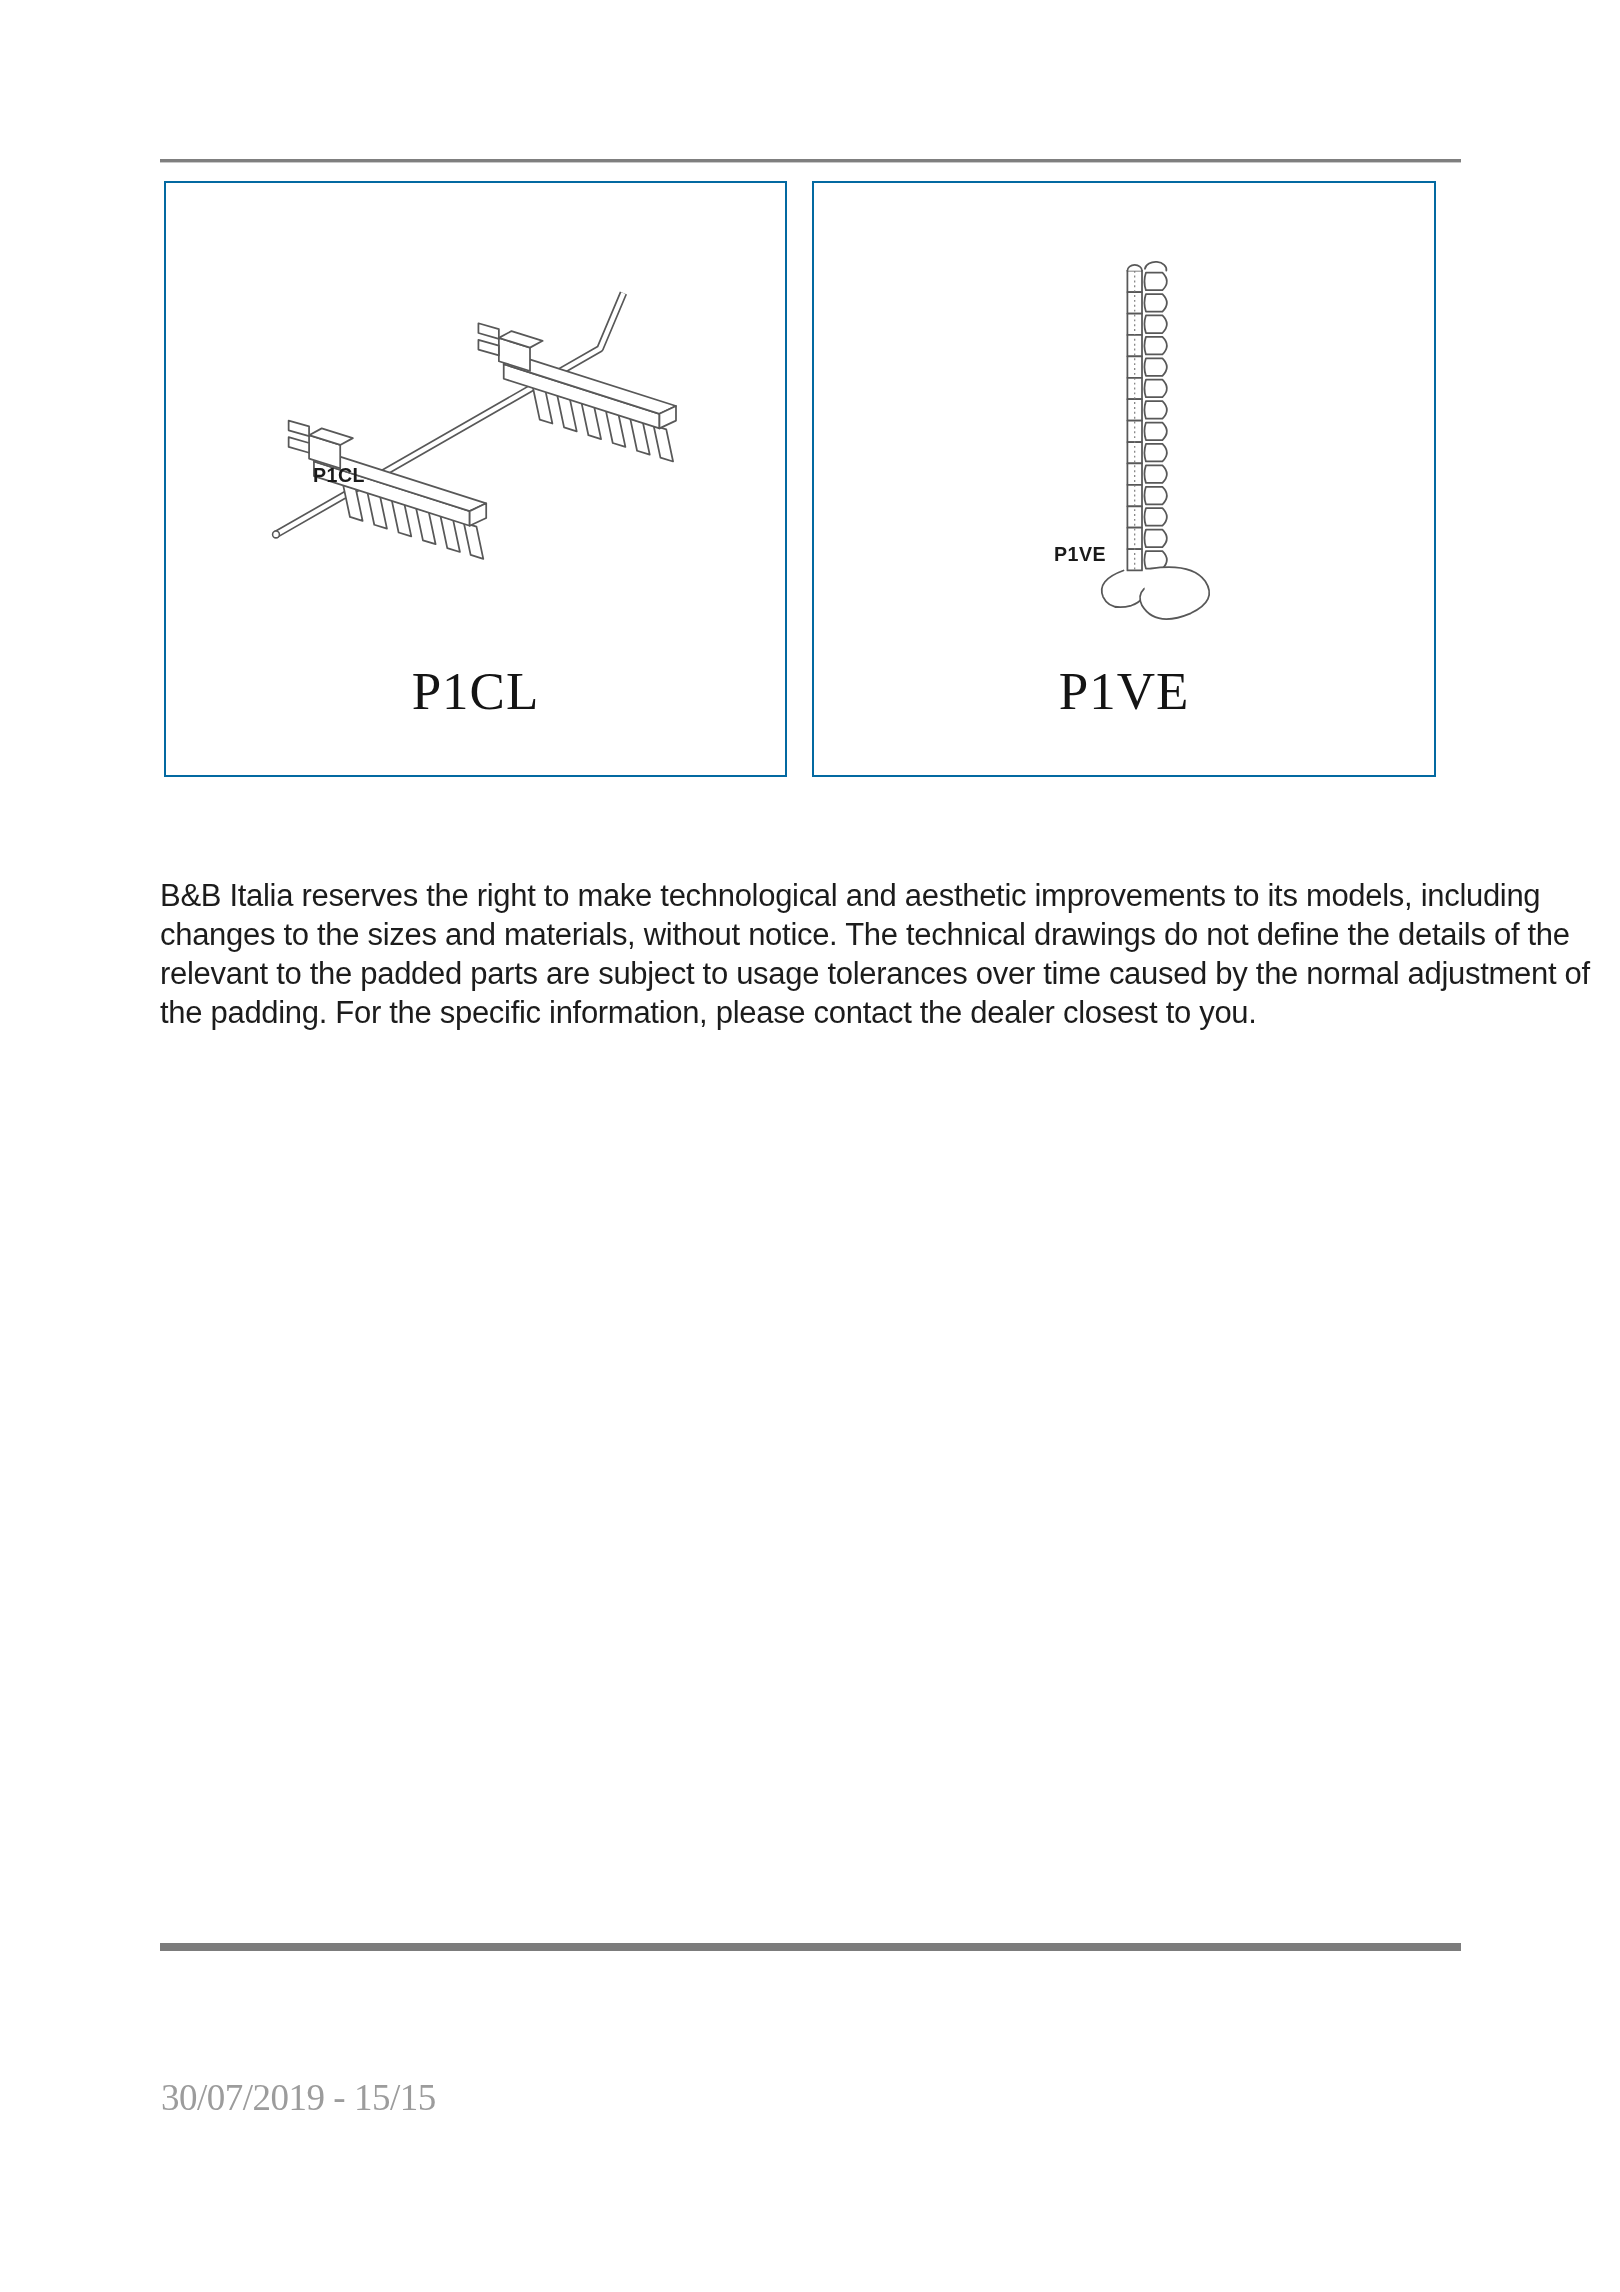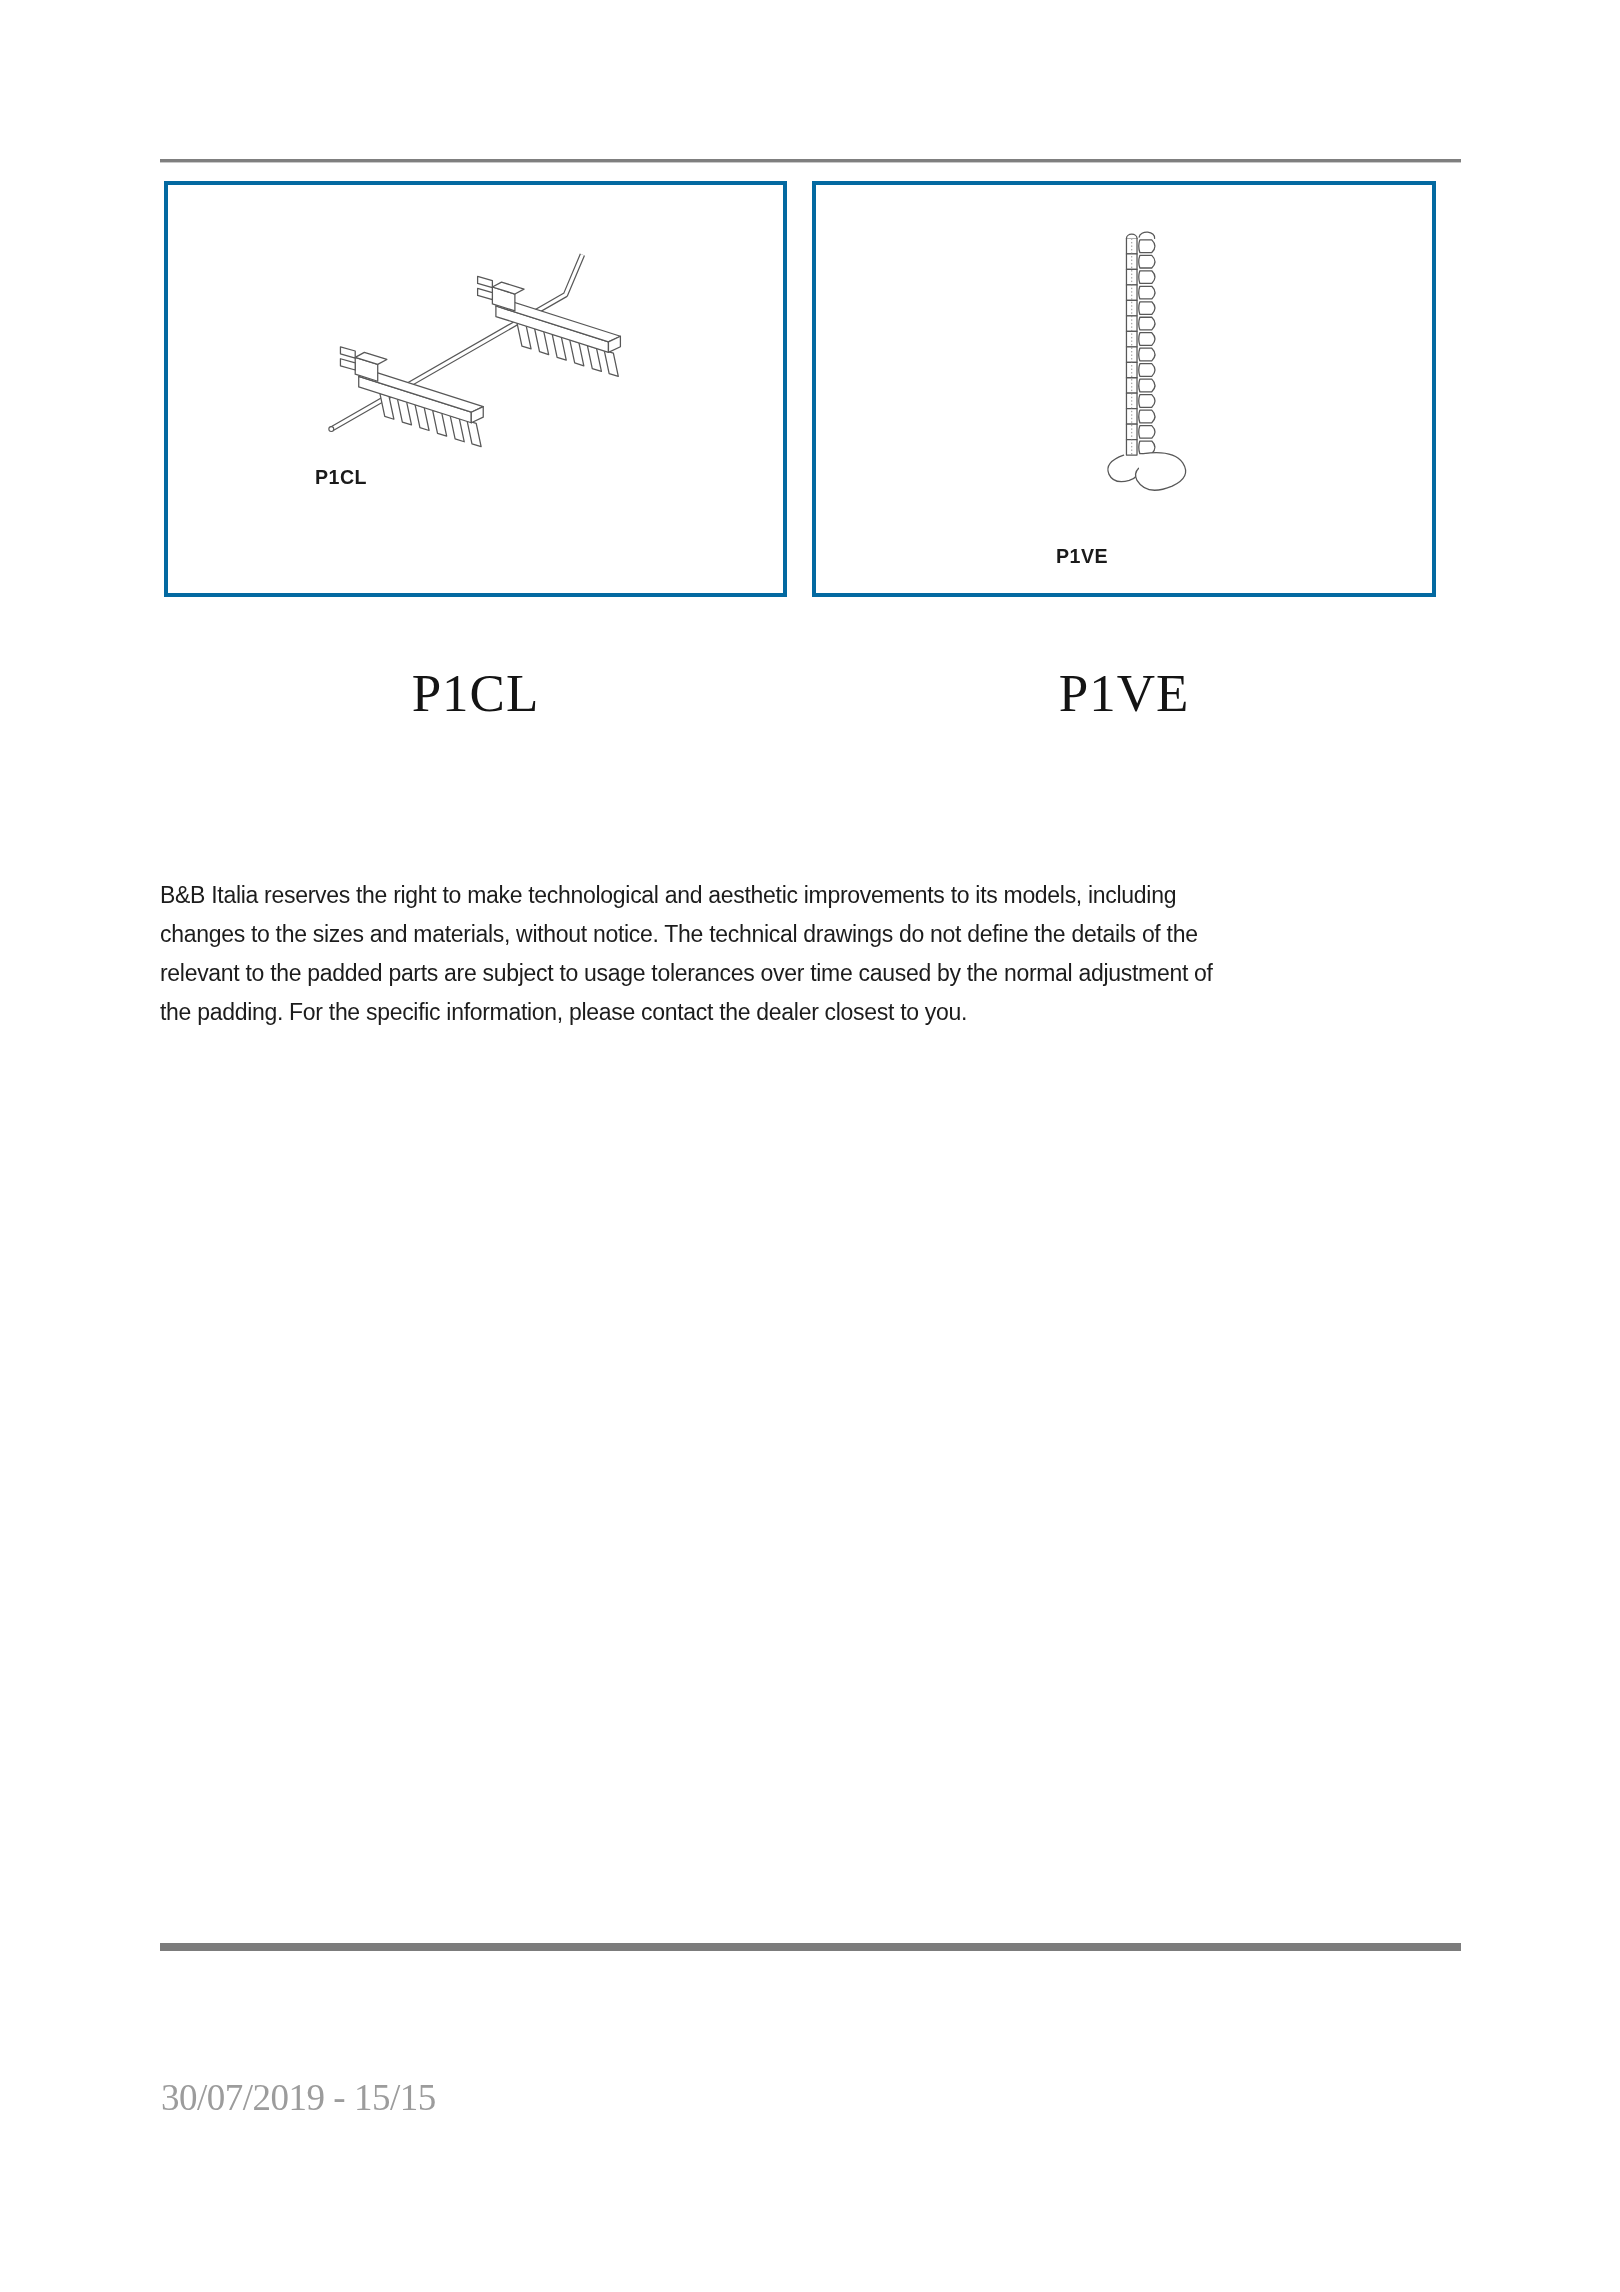--- a/index.html
+++ b/index.html
@@ -6,40 +6,40 @@
   body{
     width:1620px;height:2293px;position:relative;
     font-family:"Liberation Sans", sans-serif;
     -webkit-font-smoothing:antialiased;
   }
   .top-rule{
     position:absolute;left:160px;top:159px;width:1301px;height:2.9px;
     background:#7f7f7f;border-bottom:1px solid #c9c9c9;
   }
   .product-card{
-    position:absolute;top:181px;height:416px;
-    border:4px solid #0369a1;background:#ffffff;box-sizing:border-box;
+    position:absolute;top:181px;height:596px;
+    border:2px solid #0369a1;background:#ffffff;box-sizing:border-box;
   }
   .product-card.left{left:164px;width:623px;}
   .product-card.right{left:812px;width:624px;}
   .drawing-svg{position:absolute;left:0;top:0;width:100%;height:100%;}
   .drawing-label{
     position:absolute;
     font-family:"Liberation Sans", sans-serif;
     font-weight:bold;font-size:19.6px;letter-spacing:0.5px;color:#1a1a1a;
     white-space:nowrap;
   }
   .card-caption{
     position:absolute;left:0;right:0;top:478px;text-align:center;
     font-family:"Liberation Serif", serif;
     font-size:53px;color:#141414;letter-spacing:1px;
   }
   .disclaimer{
     position:absolute;left:160px;top:876px;width:1284px;
-    font-size:23px;line-height:39px;letter-spacing:-0.3px;color:#1c1c1c;
+    font-size:31px;line-height:39px;letter-spacing:-0.3px;color:#1c1c1c;
   }
   .disclaimer .line{white-space:nowrap;}
   .bottom-rule{
     position:absolute;left:160px;top:1943px;width:1301px;height:7.8px;
     background:#7c7c7c;
   }
   .footer-date{
     position:absolute;left:161px;top:2076px;
     font-family:Liberation Serif, serif;
     font-size:37px;letter-spacing:-0.5px;color:#9c9c9c;white-space:nowrap;

